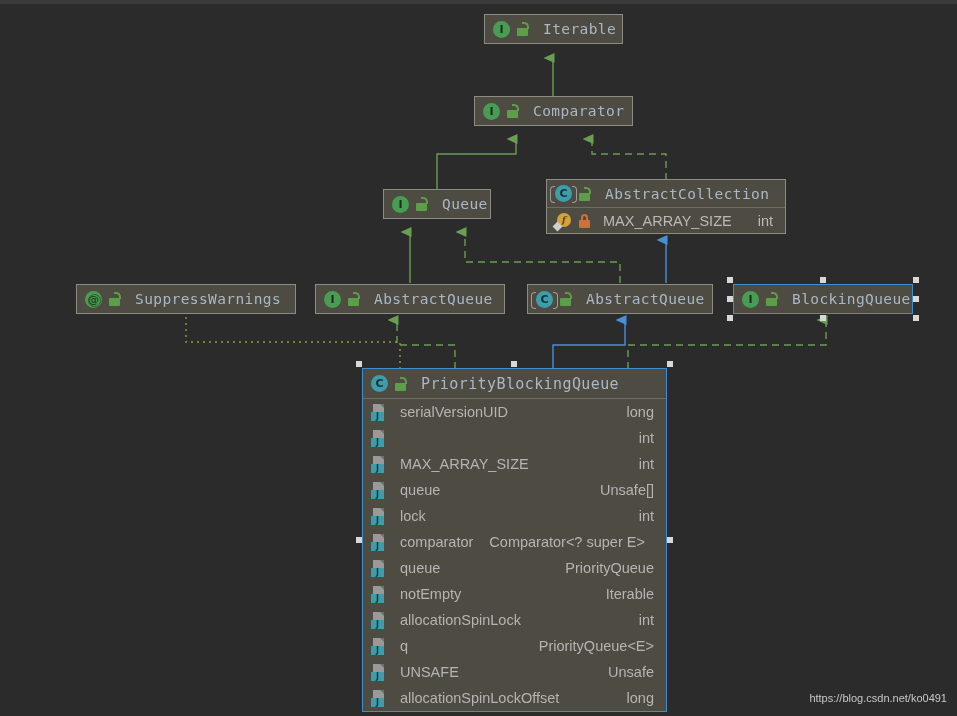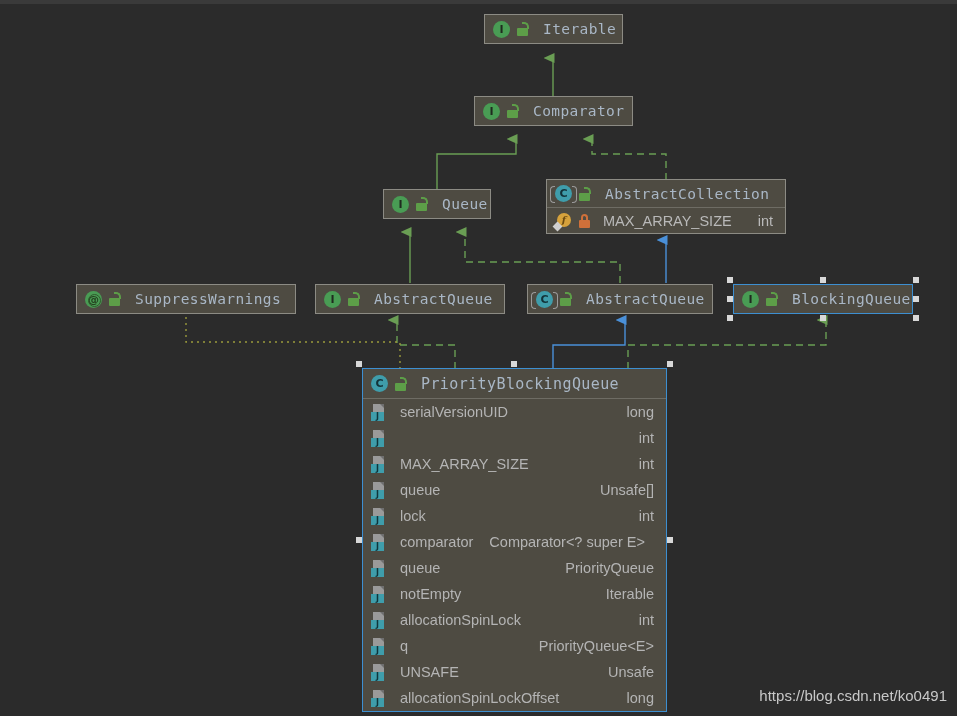--- a/index.html
+++ b/index.html
@@ -220,21 +220,21 @@
     width: 6px; height: 6px;
     background: #d8d8d8;
     z-index: 9;
   }
 
   
   .watermark {
     position: absolute;
     right: 10px; bottom: 12px;
     font-family: "Liberation Sans", sans-serif;
-    font-size: 15px;
+    font-size: 11px;
     color: #c8c8c8;
     z-index: 12;
   }
 </style>
 </head>
 <body>
 
 <div id="canvas">
 
   <div class="topstrip"></div>

